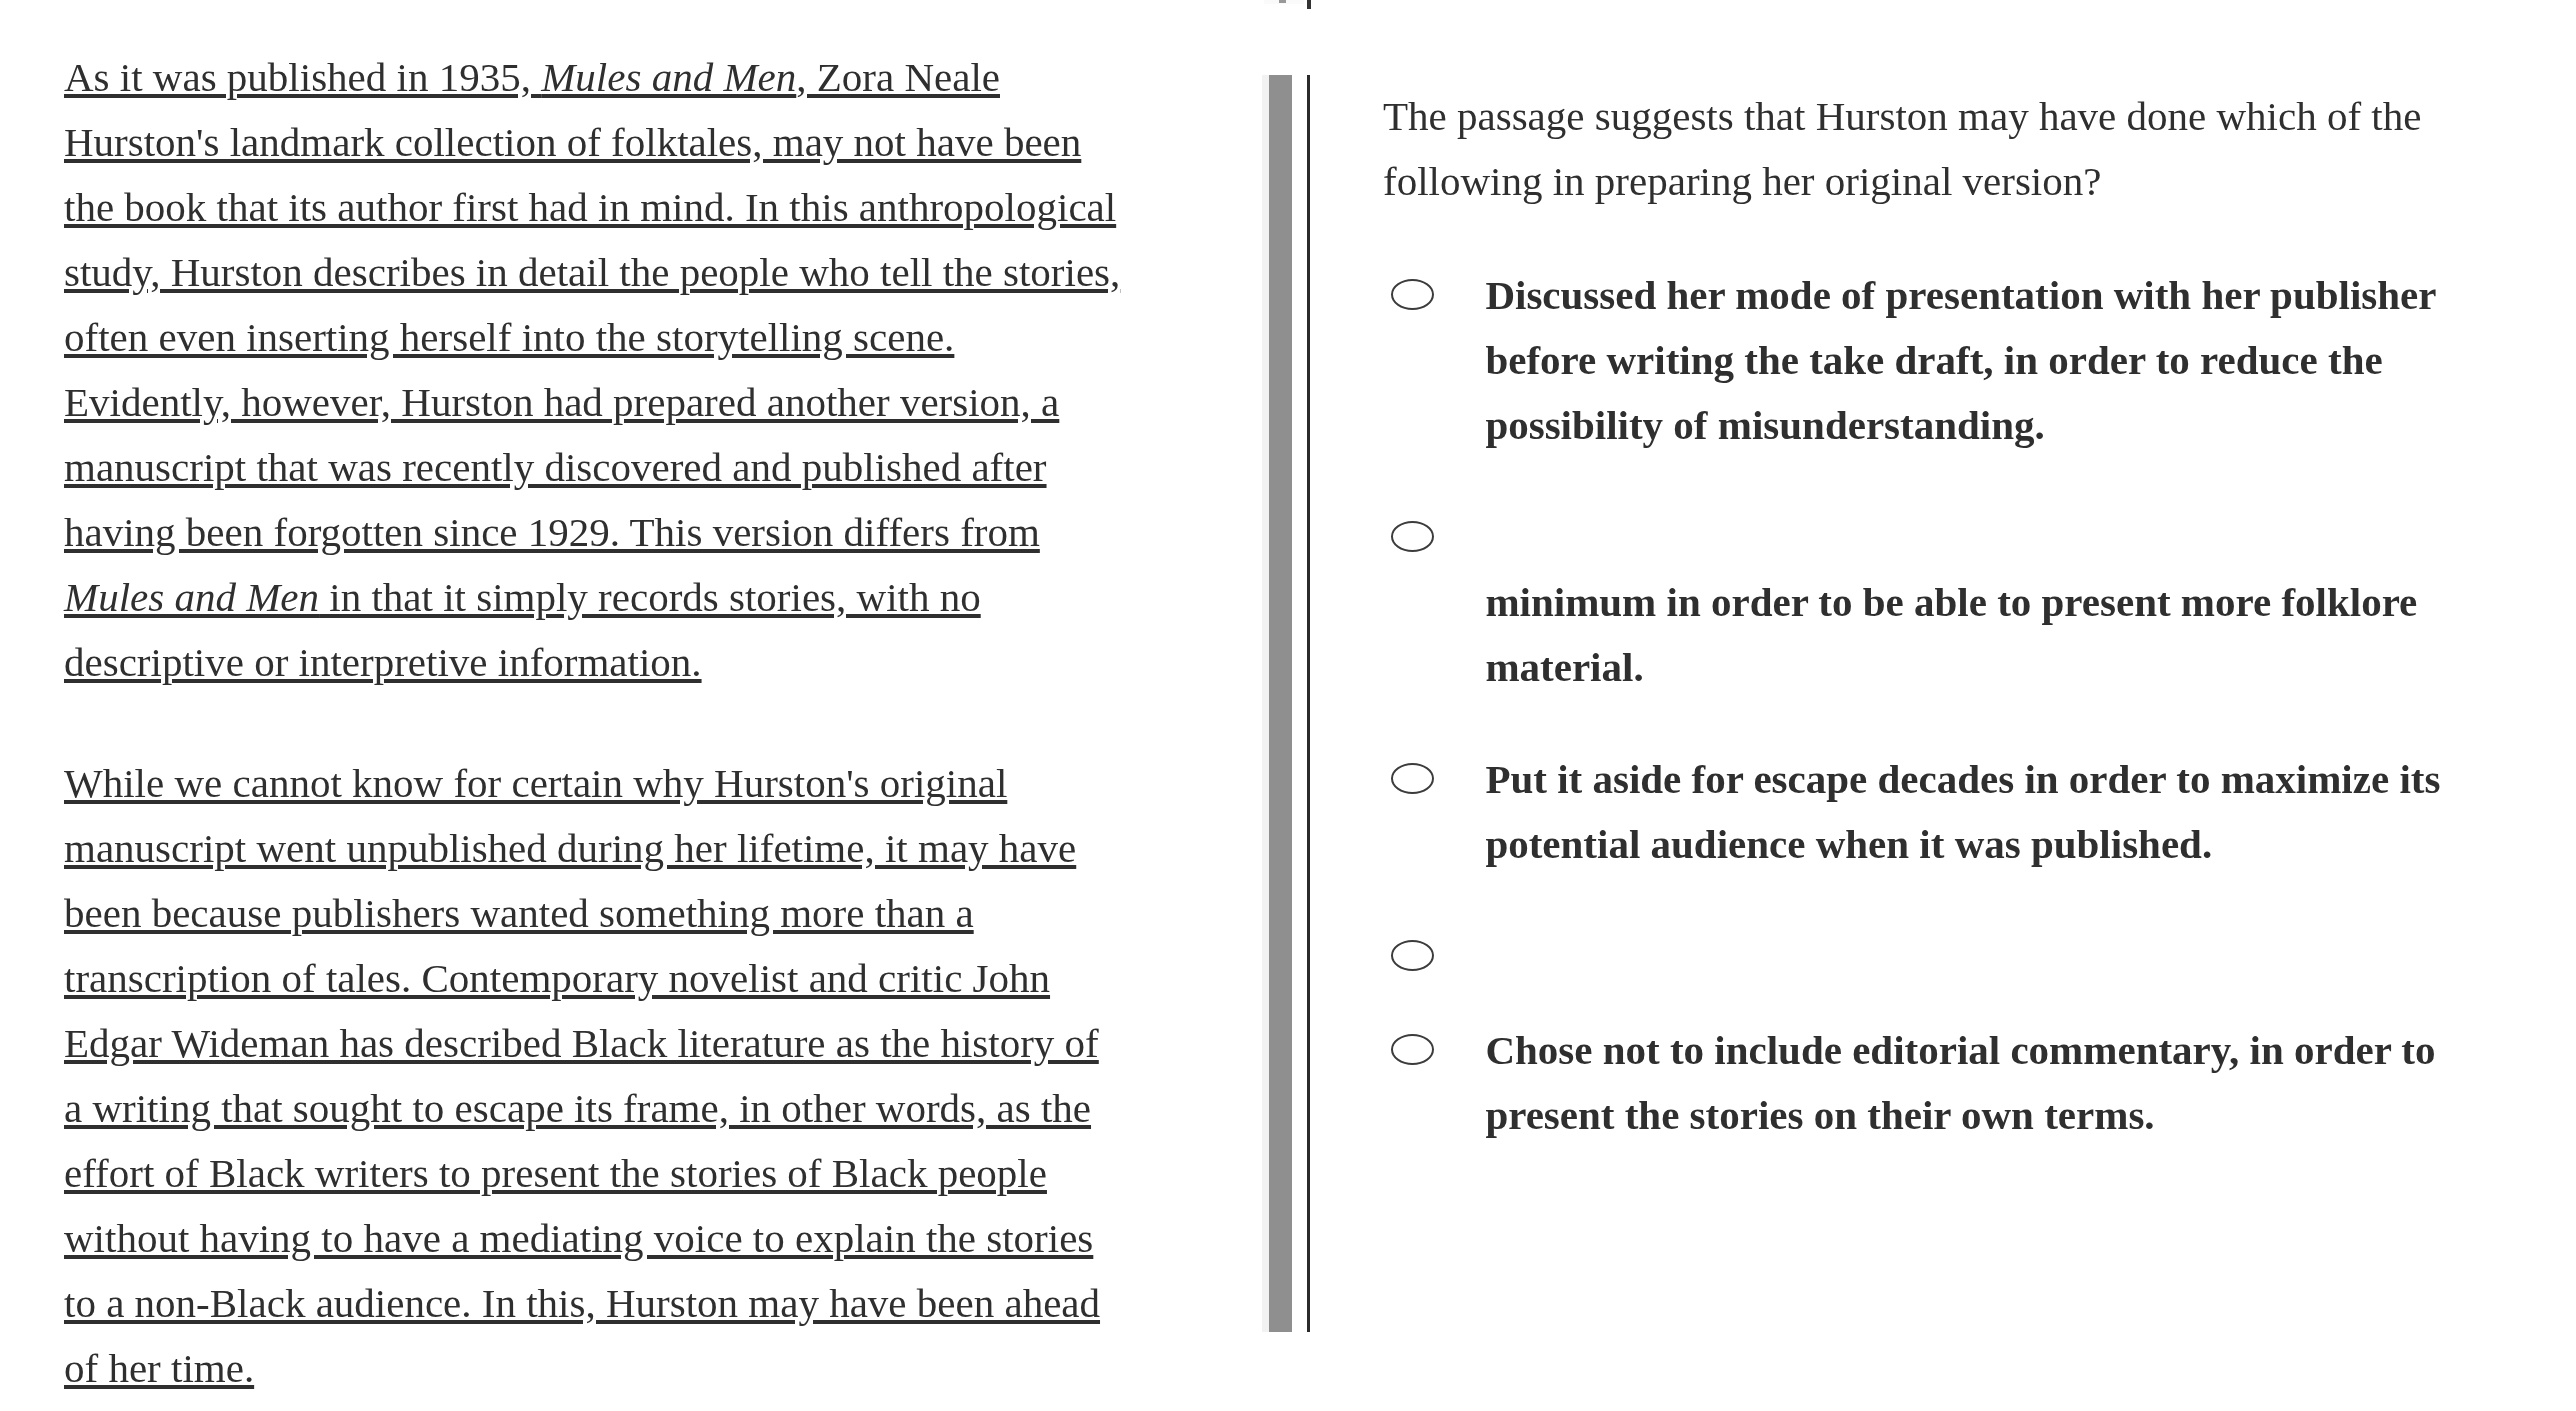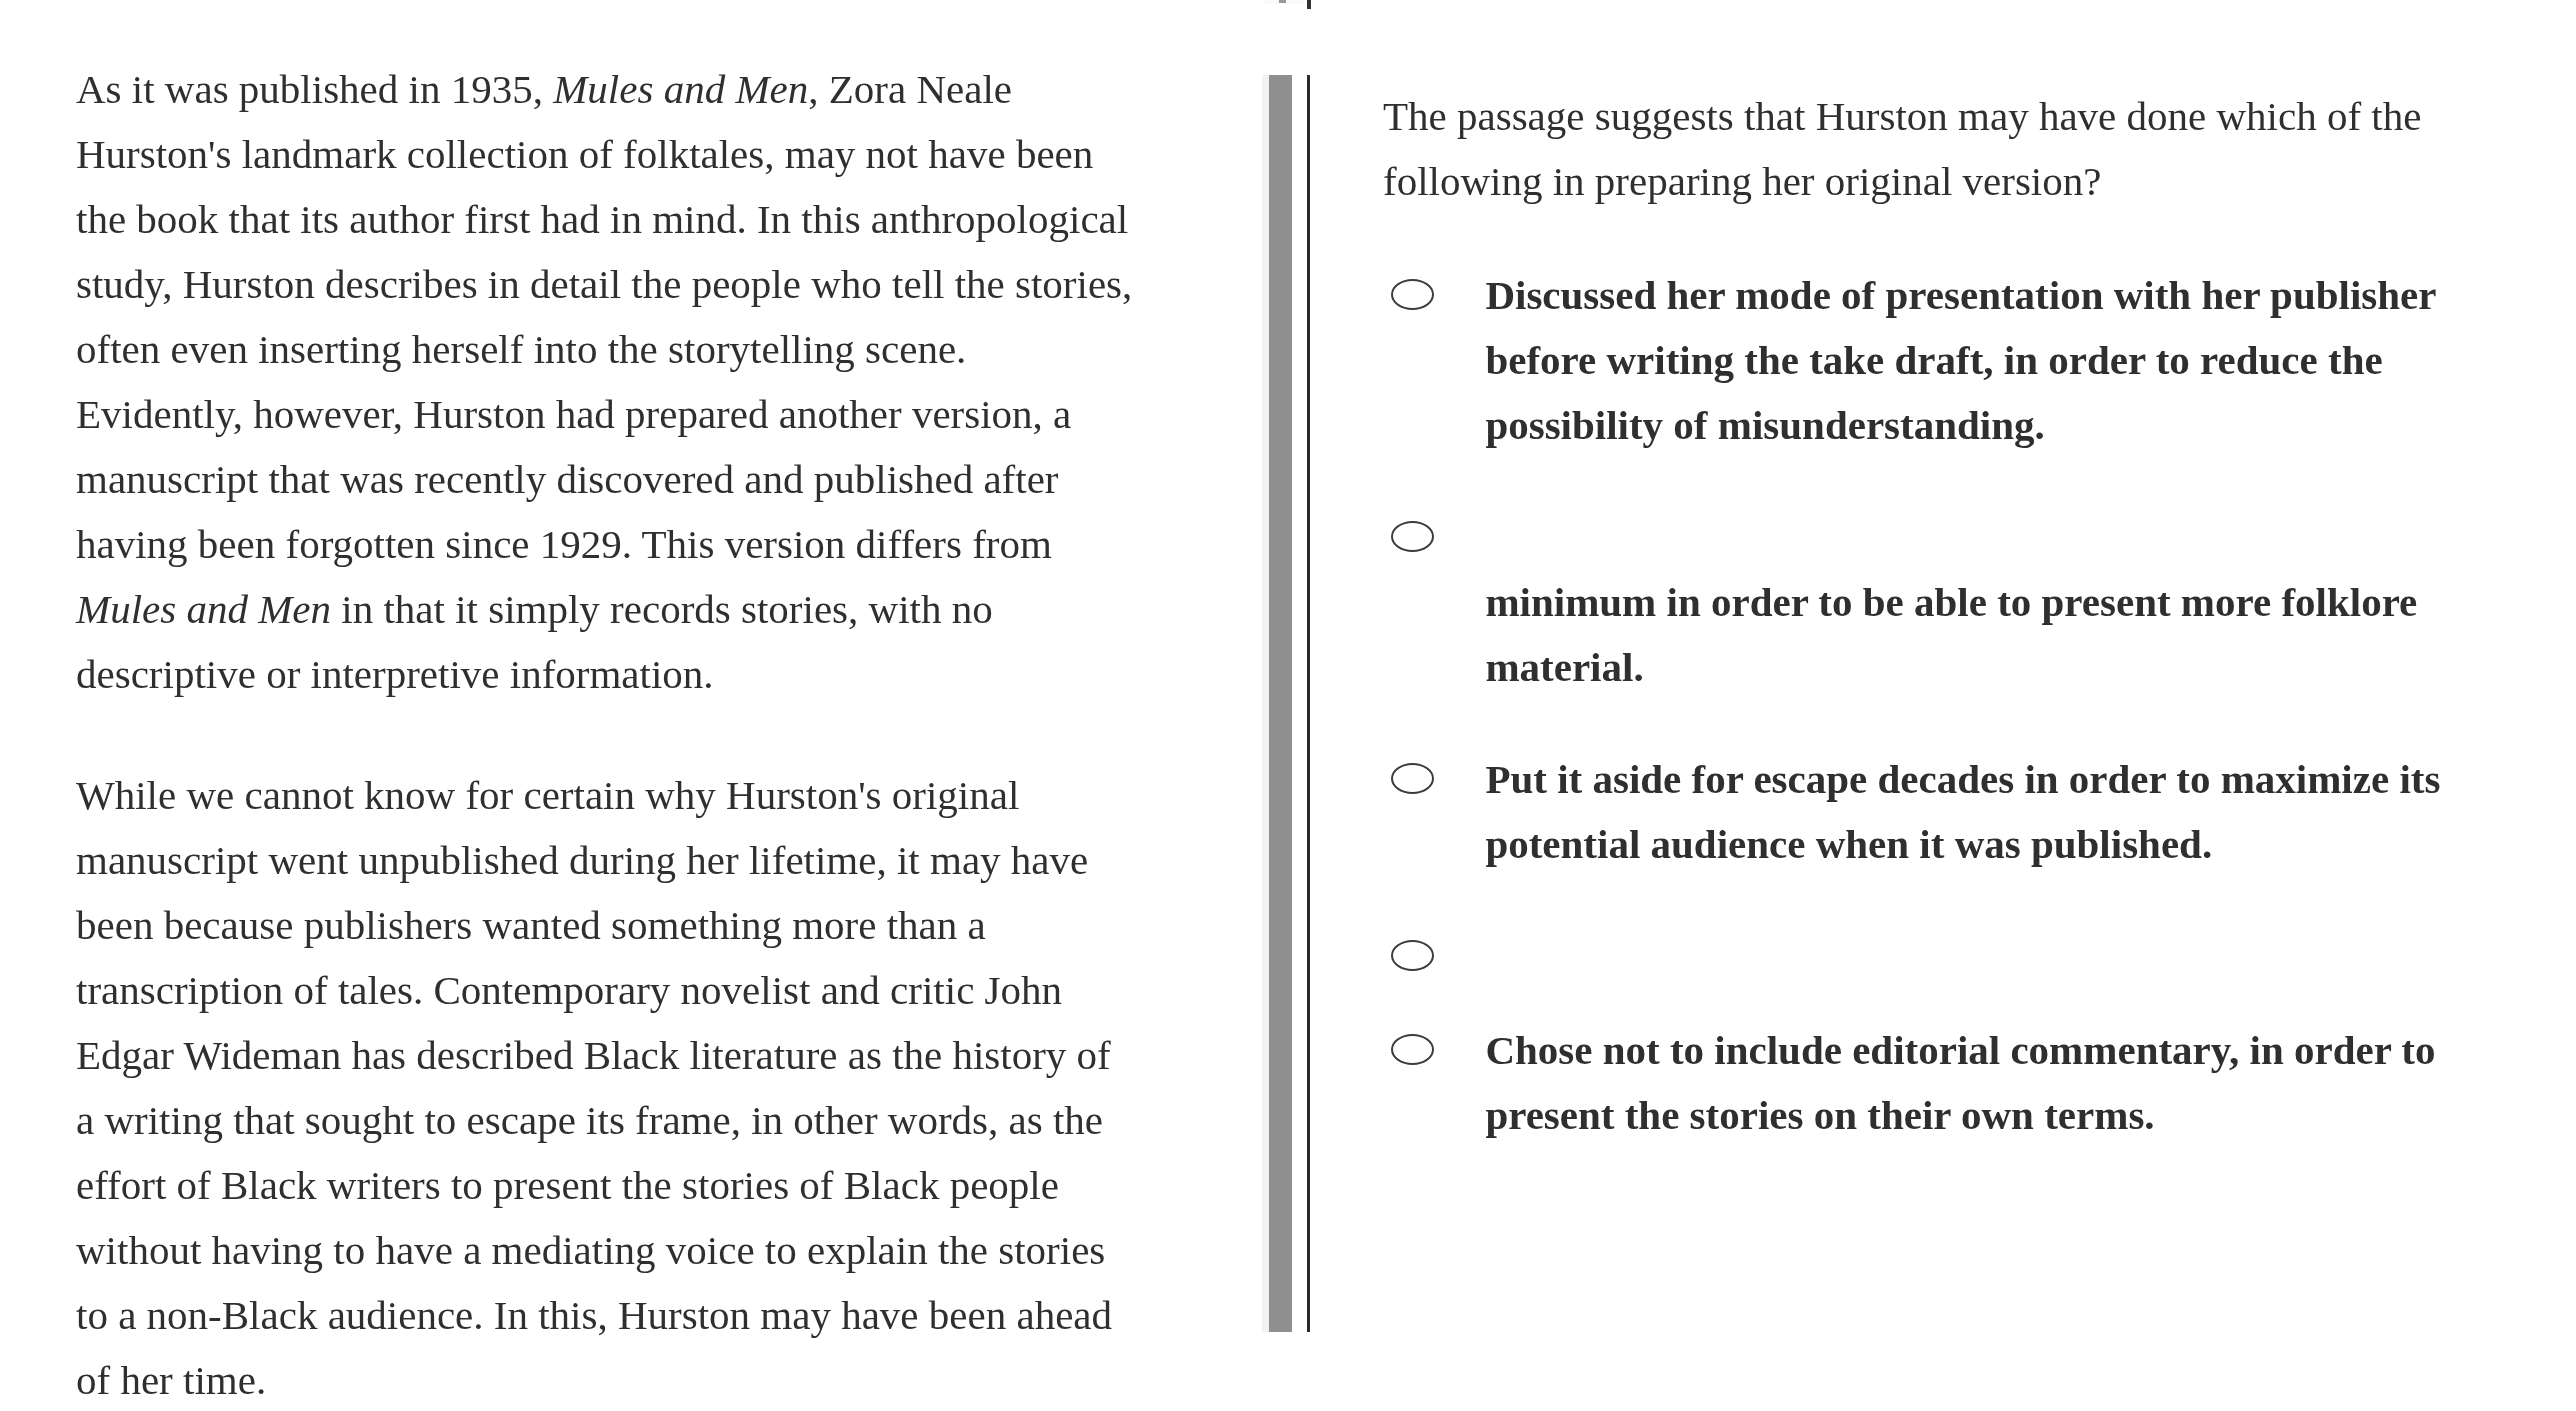--- a/index.html
+++ b/index.html
@@ -18,21 +18,21 @@
     color:var(--text);
   }
   .page{position:relative;width:2576px;height:1412px;}
 
   
   .passage{
     position:absolute;left:64px;top:45px;
     font-size:41px;line-height:65px;
     white-space:nowrap;
   }
-  .passage p{margin:12px;}
+  .passage p{margin:0;text-decoration:underline;}
   .passage p + p{margin-top:56px;}
 
   
   .divider-light{position:absolute;left:1262px;top:75px;width:7.5px;height:1257px;background:#f2f2f2;}
   .divider-bar{position:absolute;left:1269px;top:75px;width:22.5px;height:1257px;background:var(--divider-bar);}
   .divider-line{position:absolute;left:1307px;top:75px;width:2.8px;height:1257px;background:var(--divider-line);}
 
   
   .artifact-strip{position:absolute;left:1264px;top:0;width:40px;height:3.7px;background:#fafafa;}
   .artifact-dash{position:absolute;left:1279px;top:0;width:6.6px;height:2.8px;background:#999999;}

